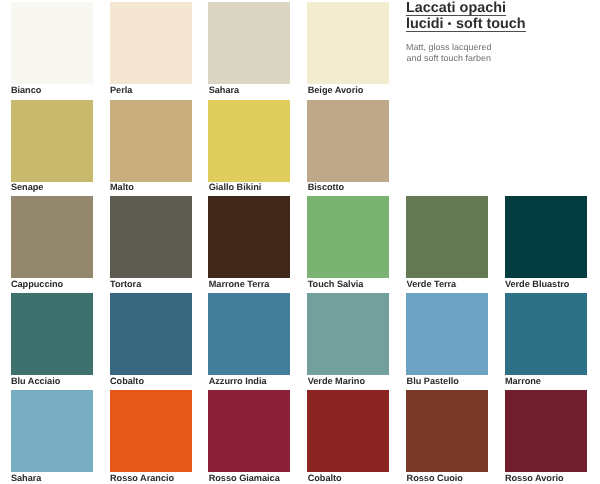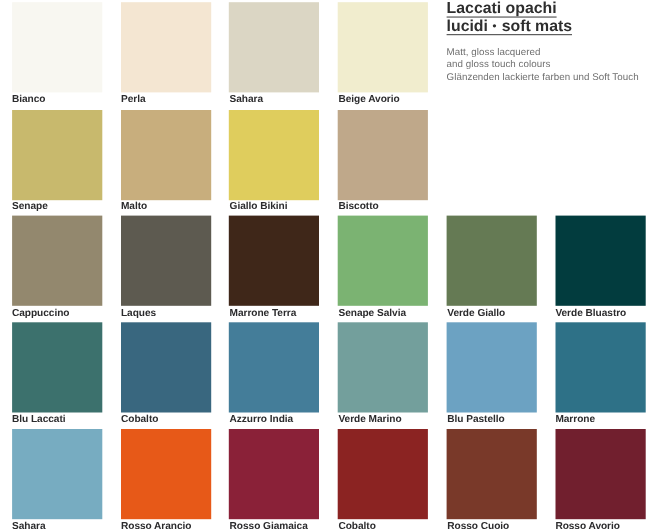--- a/index.html
+++ b/index.html
@@ -15,21 +15,21 @@
          color:#2b2b2d;white-space:nowrap;letter-spacing:-0.03px;line-height:10px;}
   #header{position:absolute;left:406px;top:0;width:200px;}
   .title-wrap{position:absolute;left:0;}
   .title-line{font-size:14.4px;font-weight:bold;color:#2e2e2e;
               line-height:13px;white-space:nowrap;display:inline-block;
               position:relative;padding-bottom:0px;}
   .title-line::after{content:"";position:absolute;left:0;right:0;bottom:-1.4px;
               height:1.3px;background:#4d4d4d;}
   .bullet{display:inline-block;width:3.3px;height:3.3px;border-radius:50%;
           background:#2e2e2e;vertical-align:middle;margin:0 4.6px 1.6px 4.6px;}
-  #desc{position:absolute;left:0;top:42.3px;}
+  #desc{position:absolute;left:0;top:42.3px;text-align:center;}
   .body-line{font-size:8.9px;letter-spacing:0.05px;color:#6f6f6f;line-height:11.15px;white-space:nowrap;}
 </style>
 </head>
 <body>
 
 <div id="page">
   <div id="swatches">
       <div class="swatch" style="left: 10.5px; top: 2.2px;">
         <div class="chip" style="background: rgb(248, 247, 241);"></div>
         <div class="label">Bianco</div>
@@ -61,41 +61,41 @@
       <div class="swatch" style="left: 307.3px; top: 99.6px;">
         <div class="chip" style="background: rgb(191, 168, 138);"></div>
         <div class="label">Biscotto</div>
       </div>
       <div class="swatch" style="left: 10.5px; top: 196.4px;">
         <div class="chip" style="background: rgb(147, 136, 110);"></div>
         <div class="label">Cappuccino</div>
       </div>
       <div class="swatch" style="left: 109.6px; top: 196.4px;">
         <div class="chip" style="background: rgb(93, 90, 80);"></div>
-        <div class="label">Laques</div>
+        <div class="label">Tortora</div>
       </div>
       <div class="swatch" style="left: 208.3px; top: 196.4px;">
         <div class="chip" style="background: rgb(63, 39, 25);"></div>
         <div class="label">Marrone Terra</div>
       </div>
       <div class="swatch" style="left: 307.3px; top: 196.4px;">
         <div class="chip" style="background: rgb(123, 179, 114);"></div>
-        <div class="label">Senape Salvia</div>
+        <div class="label">Touch Salvia</div>
       </div>
       <div class="swatch" style="left: 406.2px; top: 196.4px;">
         <div class="chip" style="background: rgb(101, 122, 84);"></div>
-        <div class="label">Verde Giallo</div>
+        <div class="label">Verde Terra</div>
       </div>
       <div class="swatch" style="left: 504.5px; top: 196.4px;">
         <div class="chip" style="background: rgb(2, 60, 62);"></div>
         <div class="label">Verde Bluastro</div>
       </div>
       <div class="swatch" style="left: 10.5px; top: 293.4px;">
         <div class="chip" style="background: rgb(60, 113, 109);"></div>
-        <div class="label">Blu Laccati</div>
+        <div class="label">Blu Acciaio</div>
       </div>
       <div class="swatch" style="left: 109.6px; top: 293.4px;">
         <div class="chip" style="background: rgb(57, 103, 127);"></div>
         <div class="label">Cobalto</div>
       </div>
       <div class="swatch" style="left: 208.3px; top: 293.4px;">
         <div class="chip" style="background: rgb(68, 125, 153);"></div>
         <div class="label">Azzurro India</div>
       </div>
       <div class="swatch" style="left: 307.3px; top: 293.4px;">
@@ -133,21 +133,20 @@
       <div class="swatch" style="left: 504.5px; top: 390.4px;">
         <div class="chip" style="background: rgb(113, 31, 46);"></div>
         <div class="label">Rosso Avorio</div>
       </div>
     </div>
   <div id="header">
     <div class="title-wrap" style="top:-1.2px">
       <span class="title-line">Laccati opachi</span>
     </div>
     <div class="title-wrap" style="top:14.8px">
-      <span class="title-line"><span>lucidi</span><span class="bullet"></span><span>soft mats</span></span>
+      <span class="title-line"><span>lucidi</span><span class="bullet"></span><span>soft touch</span></span>
     </div>
     <div id="desc">
         <div class="body-line">Matt, gloss lacquered</div>
-        <div class="body-line">and gloss touch colours</div>
-        <div class="body-line">Glänzenden lackierte farben und Soft Touch</div>
+        <div class="body-line">and soft touch farben</div>
       </div>
   </div>
 </div>
 
 </body></html>

